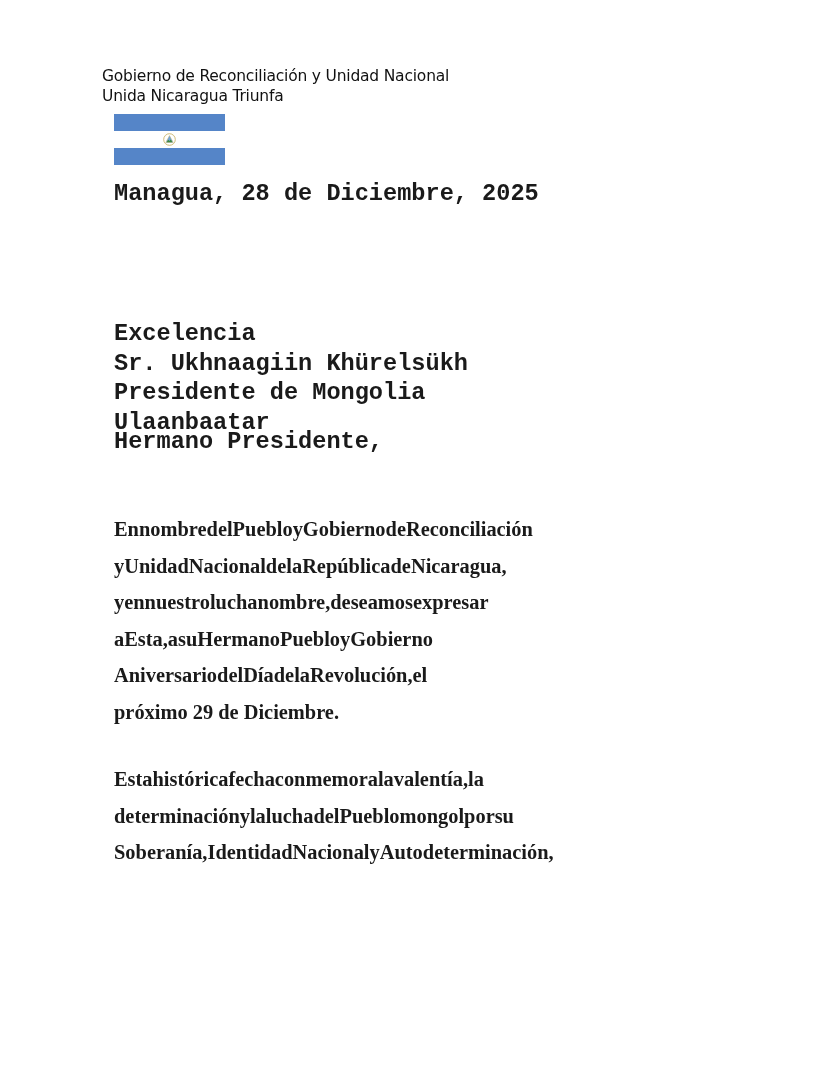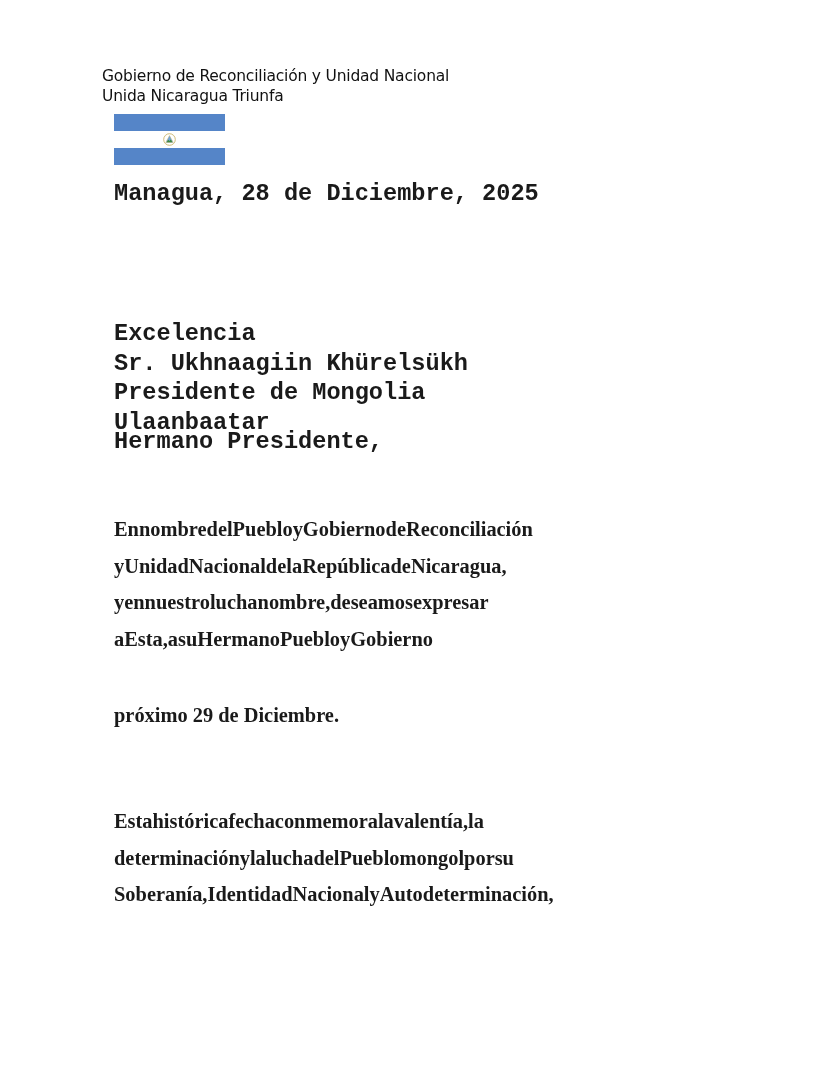--- a/index.html
+++ b/index.html
@@ -13,24 +13,24 @@
   .flag .blue { background: #5585c8; }
   .flag .white { background: #ffffff; position: relative; }
   .emblem { position: absolute; left: 49px; top: 2px; width: 13px; height: 13px; }
   .mono { font-family: "Liberation Mono", "DejaVu Sans Mono", monospace; font-weight: bold; color: #1a1a1a; }
   .date { position: absolute; left: 114px; top: 180px; font-size: 23.6px; white-space: nowrap; }
   .addr { position: absolute; left: 114px; top: 271px; font-size: 23.6px; line-height: 29.5px; margin-top: 48px; }
   .addr div { white-space: nowrap; }
   .salut { position: absolute; left: 114px; top: 428px; font-size: 23.6px; white-space: nowrap; text-align: right; }
   .para { position: absolute; left: 114px; width: 599px; font-size: 20.4px; line-height: 36.6px; }
   .para .ln { display: block; text-align: justify; text-align-last: justify; white-space: nowrap; height: 36.6px; overflow: visible; font-family: Liberation Serif, serif; }
-  .para .ln.last { text-align-last: left; margin-top: 40px; }
+  .para .ln.last { text-align-last: left; }
   .para .ln span { white-space: normal; }
   .p1 { top: 511px; }
-  .p2 { top: 803px; }
+  .p2 { top: 761px; }
   .jl { display: flex; justify-content: space-between; width: 599px; }
 </style>
 </head>
 <body>
 
 <div class="page">
 
   <div class="hdr hdr1">Gobierno de Reconciliación y Unidad Nacional</div>
   <div class="hdr hdr2">Unida Nicaragua Triunfa</div>
 
@@ -55,20 +55,21 @@
     <div>Ulaanbaatar</div>
   </div>
 
   <div class="salut mono">Hermano Presidente,</div>
 
   <div class="para p1 mono">
     <div class="jl ln"><span>En</span><span>nombre</span><span>del</span><span>Pueblo</span><span>y</span><span>Gobierno</span><span>de</span><span>Reconciliación</span></div>
     <div class="jl ln"><span>y</span><span>Unidad</span><span>Nacional</span><span>de</span><span>la</span><span>República</span><span>de</span><span>Nicaragua,</span></div>
     <div class="jl ln"><span>y</span><span>en</span><span>nuestro</span><span>lucha</span><span>nombre,</span><span>deseamos</span><span>expresar</span></div>
     <div class="jl ln"><span>a</span><span>Esta,</span><span>a</span><span>su</span><span>Hermano</span><span>Pueblo</span><span>y</span><span>Gobierno</span></div>
+    <div class="jl ln"><span>Aniversario</span><span>del</span><span>Día</span><span>de</span><span>la</span><span>Revolución,</span><span>el</span></div>
     <div class="ln last">próximo 29 de Diciembre.</div>
   </div>
 
   <div class="para p2 mono">
     <div class="jl ln"><span>Esta</span><span>histórica</span><span>fecha</span><span>conmemora</span><span>la</span><span>valentía,</span><span>la</span></div>
     <div class="jl ln"><span>determinación</span><span>y</span><span>la</span><span>lucha</span><span>del</span><span>Pueblo</span><span>mongol</span><span>por</span><span>su</span></div>
     <div class="jl ln"><span>Soberanía,</span><span>Identidad</span><span>Nacional</span><span>y</span><span>Autodeterminación,</span></div>
   </div>
 
 </div>

